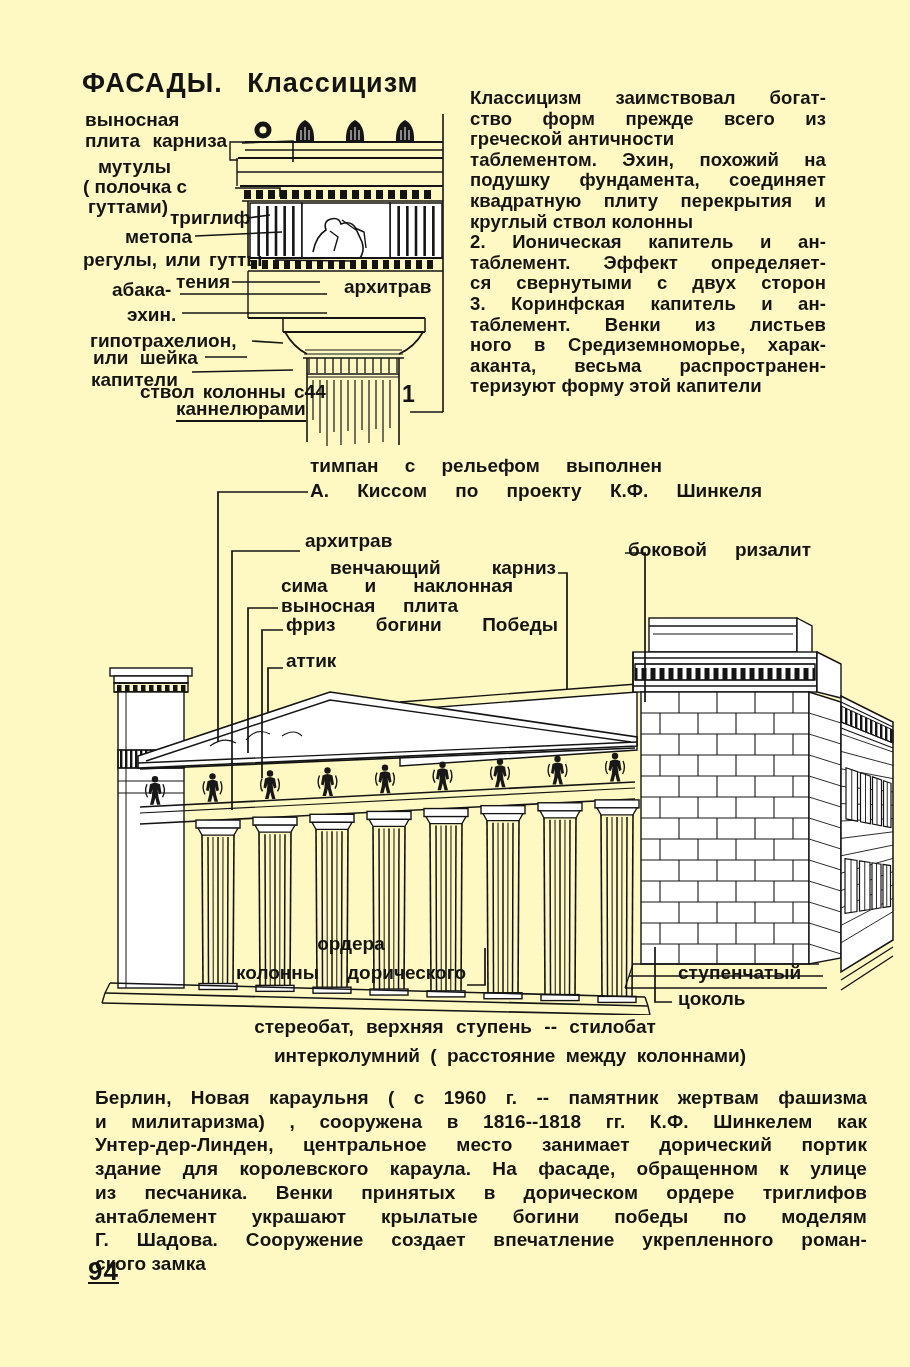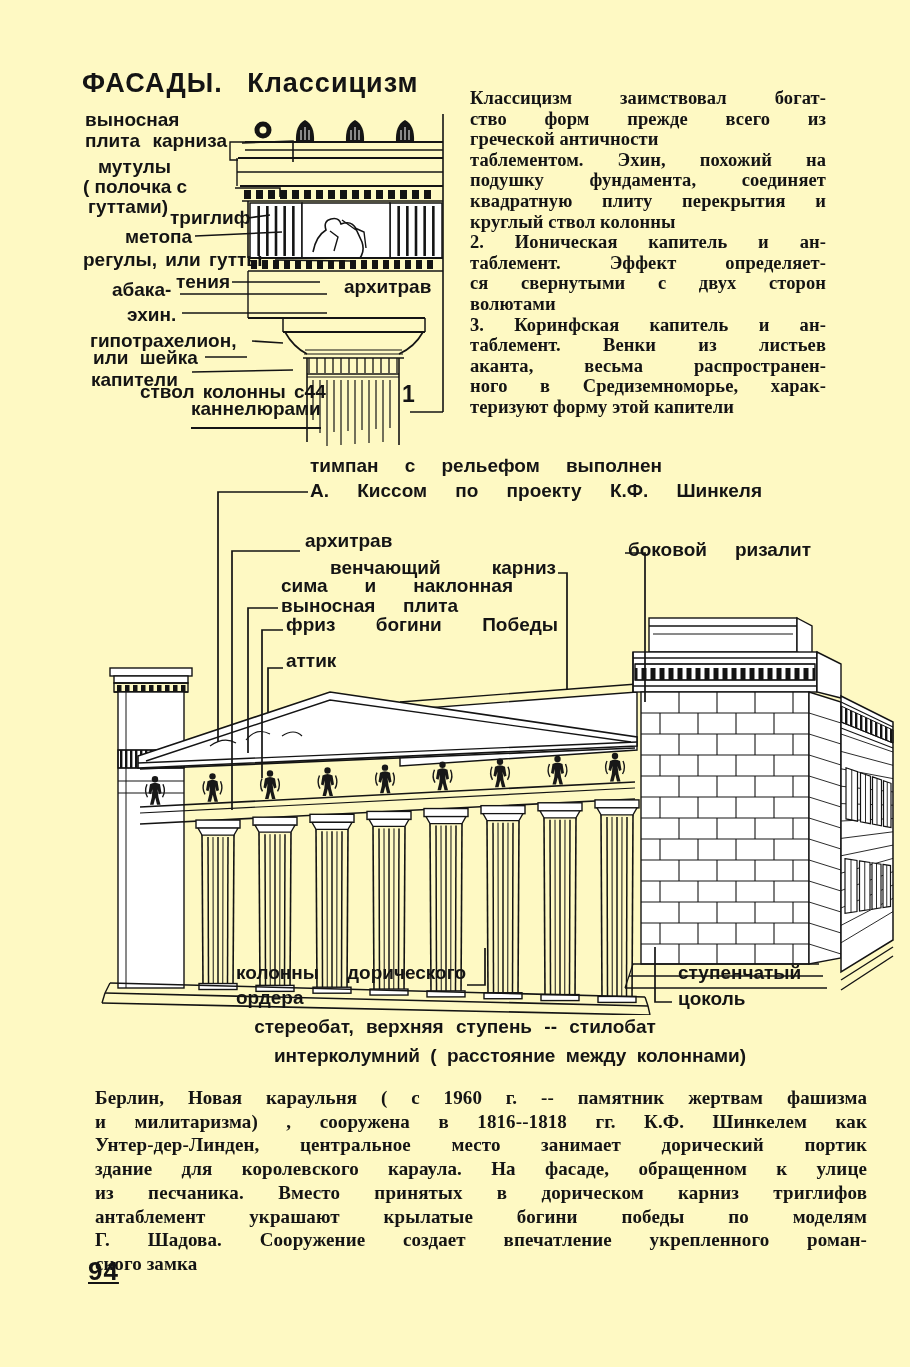--- a/index.html
+++ b/index.html
@@ -2,25 +2,25 @@
 <html><head>
 <meta charset="utf-8">
 <style>
   html,body{margin:0;padding:0;background:#888;}
   .page{position:relative;width:910px;height:1367px;background:#fef9c3;margin:0 auto;overflow:hidden;
         font-family:"Liberation Sans",sans-serif;color:#141414;}
   .ttl{position:absolute;left:82px;top:68px;font:700 27px "Liberation Sans",sans-serif;
        letter-spacing:1px;word-spacing:16px;white-space:nowrap;}
   .lbl{position:absolute;font:700 19px/20px "Liberation Sans",sans-serif;white-space:nowrap;}
   .jlbl{position:absolute;font:700 19px/20px "Liberation Sans",sans-serif;text-align:justify;text-align-last:justify;}
-  .ulbl{border-bottom:2px solid #141414;padding-bottom:8px;margin-left:15px;}
+  .ulbl{border-bottom:2px solid #141414;padding-bottom:1px;}
   .cap{position:absolute;font:700 19px/22px "Liberation Sans",sans-serif;text-align:center;word-spacing:7px;}
   .tcol{position:absolute;font:700 18.5px/20.6px "Liberation Sans",sans-serif;letter-spacing:.1px;}
   .tfoot{position:absolute;font:700 19px/23.7px "Liberation Sans",sans-serif;letter-spacing:.1px;margin-left:10px;}
-  [data-lines]>div{text-align:justify;text-align-last:justify;font-family:Liberation Serif, serif;}
+  [data-lines]>div{text-align:justify;text-align-last:justify;}
   [data-lines]>div.nj{text-align-last:left;}
   .pnum{position:absolute;left:88px;top:1256px;font:700 26px "Liberation Sans",sans-serif;letter-spacing:1px;text-decoration:underline;}
   .fign{position:absolute;font:700 23px "Liberation Sans",sans-serif;}
   svg{position:absolute;}
 </style>
 </head>
 <body>
 
 <div class="page">
 
@@ -184,25 +184,24 @@
       <div>Классицизм заимствовал богат-</div>
       <div>ство форм прежде всего из</div>
       <div class="nj">греческой античности</div>
       <div>таблементом. Эхин, похожий на</div>
       <div>подушку фундамента, соединяет</div>
       <div>квадратную плиту перекрытия и</div>
       <div class="nj">круглый ствол колонны</div>
       <div>2. Ионическая капитель и ан-</div>
       <div>таблемент. Эффект определяет-</div>
       <div>ся свернутыми с двух сторон</div>
-      <div class="nj">волютами</div>
       <div>3. Коринфская капитель и ан-</div>
       <div>таблемент. Венки из листьев</div>
+      <div>ного в Средиземноморье, харак-</div>
       <div>аканта, весьма распространен-</div>
-      <div>ного в Средиземноморье, харак-</div>
       <div class="nj">теризуют форму этой капители</div>
     </div>
 
   <svg id="bldSvg" style="left:100px;top:450px" width="795" height="565" viewBox="0 0 795 565">
       <defs>
         <pattern id="pvd" width="5" height="24" patternUnits="userSpaceOnUse">
           <rect x="0" y="0" width="2.4" height="24" fill="#141414"></rect>
         </pattern>
         <pattern id="pdent" width="9" height="18" patternUnits="userSpaceOnUse">
           <rect x="1.5" y="2" width="5" height="13" fill="#141414"></rect>
@@ -481,32 +480,32 @@
   <div class="jlbl" style="left:310px;top:456px;width:352px">тимпан с рельефом выполнен</div>
   <div class="jlbl" style="left:310px;top:481px;width:452px">А. Киссом по проекту К.Ф. Шинкеля</div>
   <div class="lbl" style="left:305px;top:531px">архитрав</div>
   <div class="jlbl" style="left:330px;top:558px;width:226px">венчающий карниз</div>
   <div class="jlbl" style="left:281px;top:576px;width:232px">сима и наклонная</div>
   <div class="jlbl" style="left:281px;top:596px;width:177px">выносная плита</div>
   <div class="jlbl" style="left:286px;top:615px;width:272px">фриз богини Победы</div>
   <div class="lbl" style="left:286px;top:651px">аттик</div>
   <div class="jlbl" style="left:628px;top:540px;width:183px">боковой ризалит</div>
   <div class="jlbl" style="left:236px;top:963px;width:230px">колонны дорического</div>
-  <div class="lbl" style="left:236px;top:988px;width:230px;">ордера</div>
+  <div class="lbl" style="left:236px;top:934px;width:230px;text-align:center">ордера</div>
   <div class="lbl" style="left:678px;top:963px">ступенчатый</div>
   <div class="lbl" style="left:678px;top:989px">цоколь</div>
 
   <div class="cap" style="left:150px;top:1016px;width:610px">стереобат, верхняя ступень -- стилобат</div>
   <div class="cap" style="left:200px;top:1045px;width:620px;word-spacing:5px">интерколумний ( расстояние между колоннами)</div>
 
   <div class="tfoot" style="left:85px;top:1086px;width:772px" data-lines="footer.lines">
       <div>Берлин, Новая караульня ( с 1960 г. -- памятник жертвам фашизма</div>
       <div>и милитаризма) , сооружена в 1816--1818 гг. К.Ф. Шинкелем как</div>
       <div>Унтер-дер-Линден, центральное место занимает дорический портик</div>
       <div>здание для королевского караула. На фасаде, обращенном к улице</div>
-      <div>из песчаника. Вместо принятых в дорическом карниз триглифов</div>
+      <div>из песчаника. Венки принятых в дорическом ордере триглифов</div>
       <div>антаблемент украшают крылатые богини победы по моделям</div>
       <div>Г. Шадова. Сооружение создает впечатление укрепленного роман-</div>
       <div class="nj">ского замка</div>
     </div>
 
   <div class="pnum">94</div>
 </div>
 
 </body></html>

